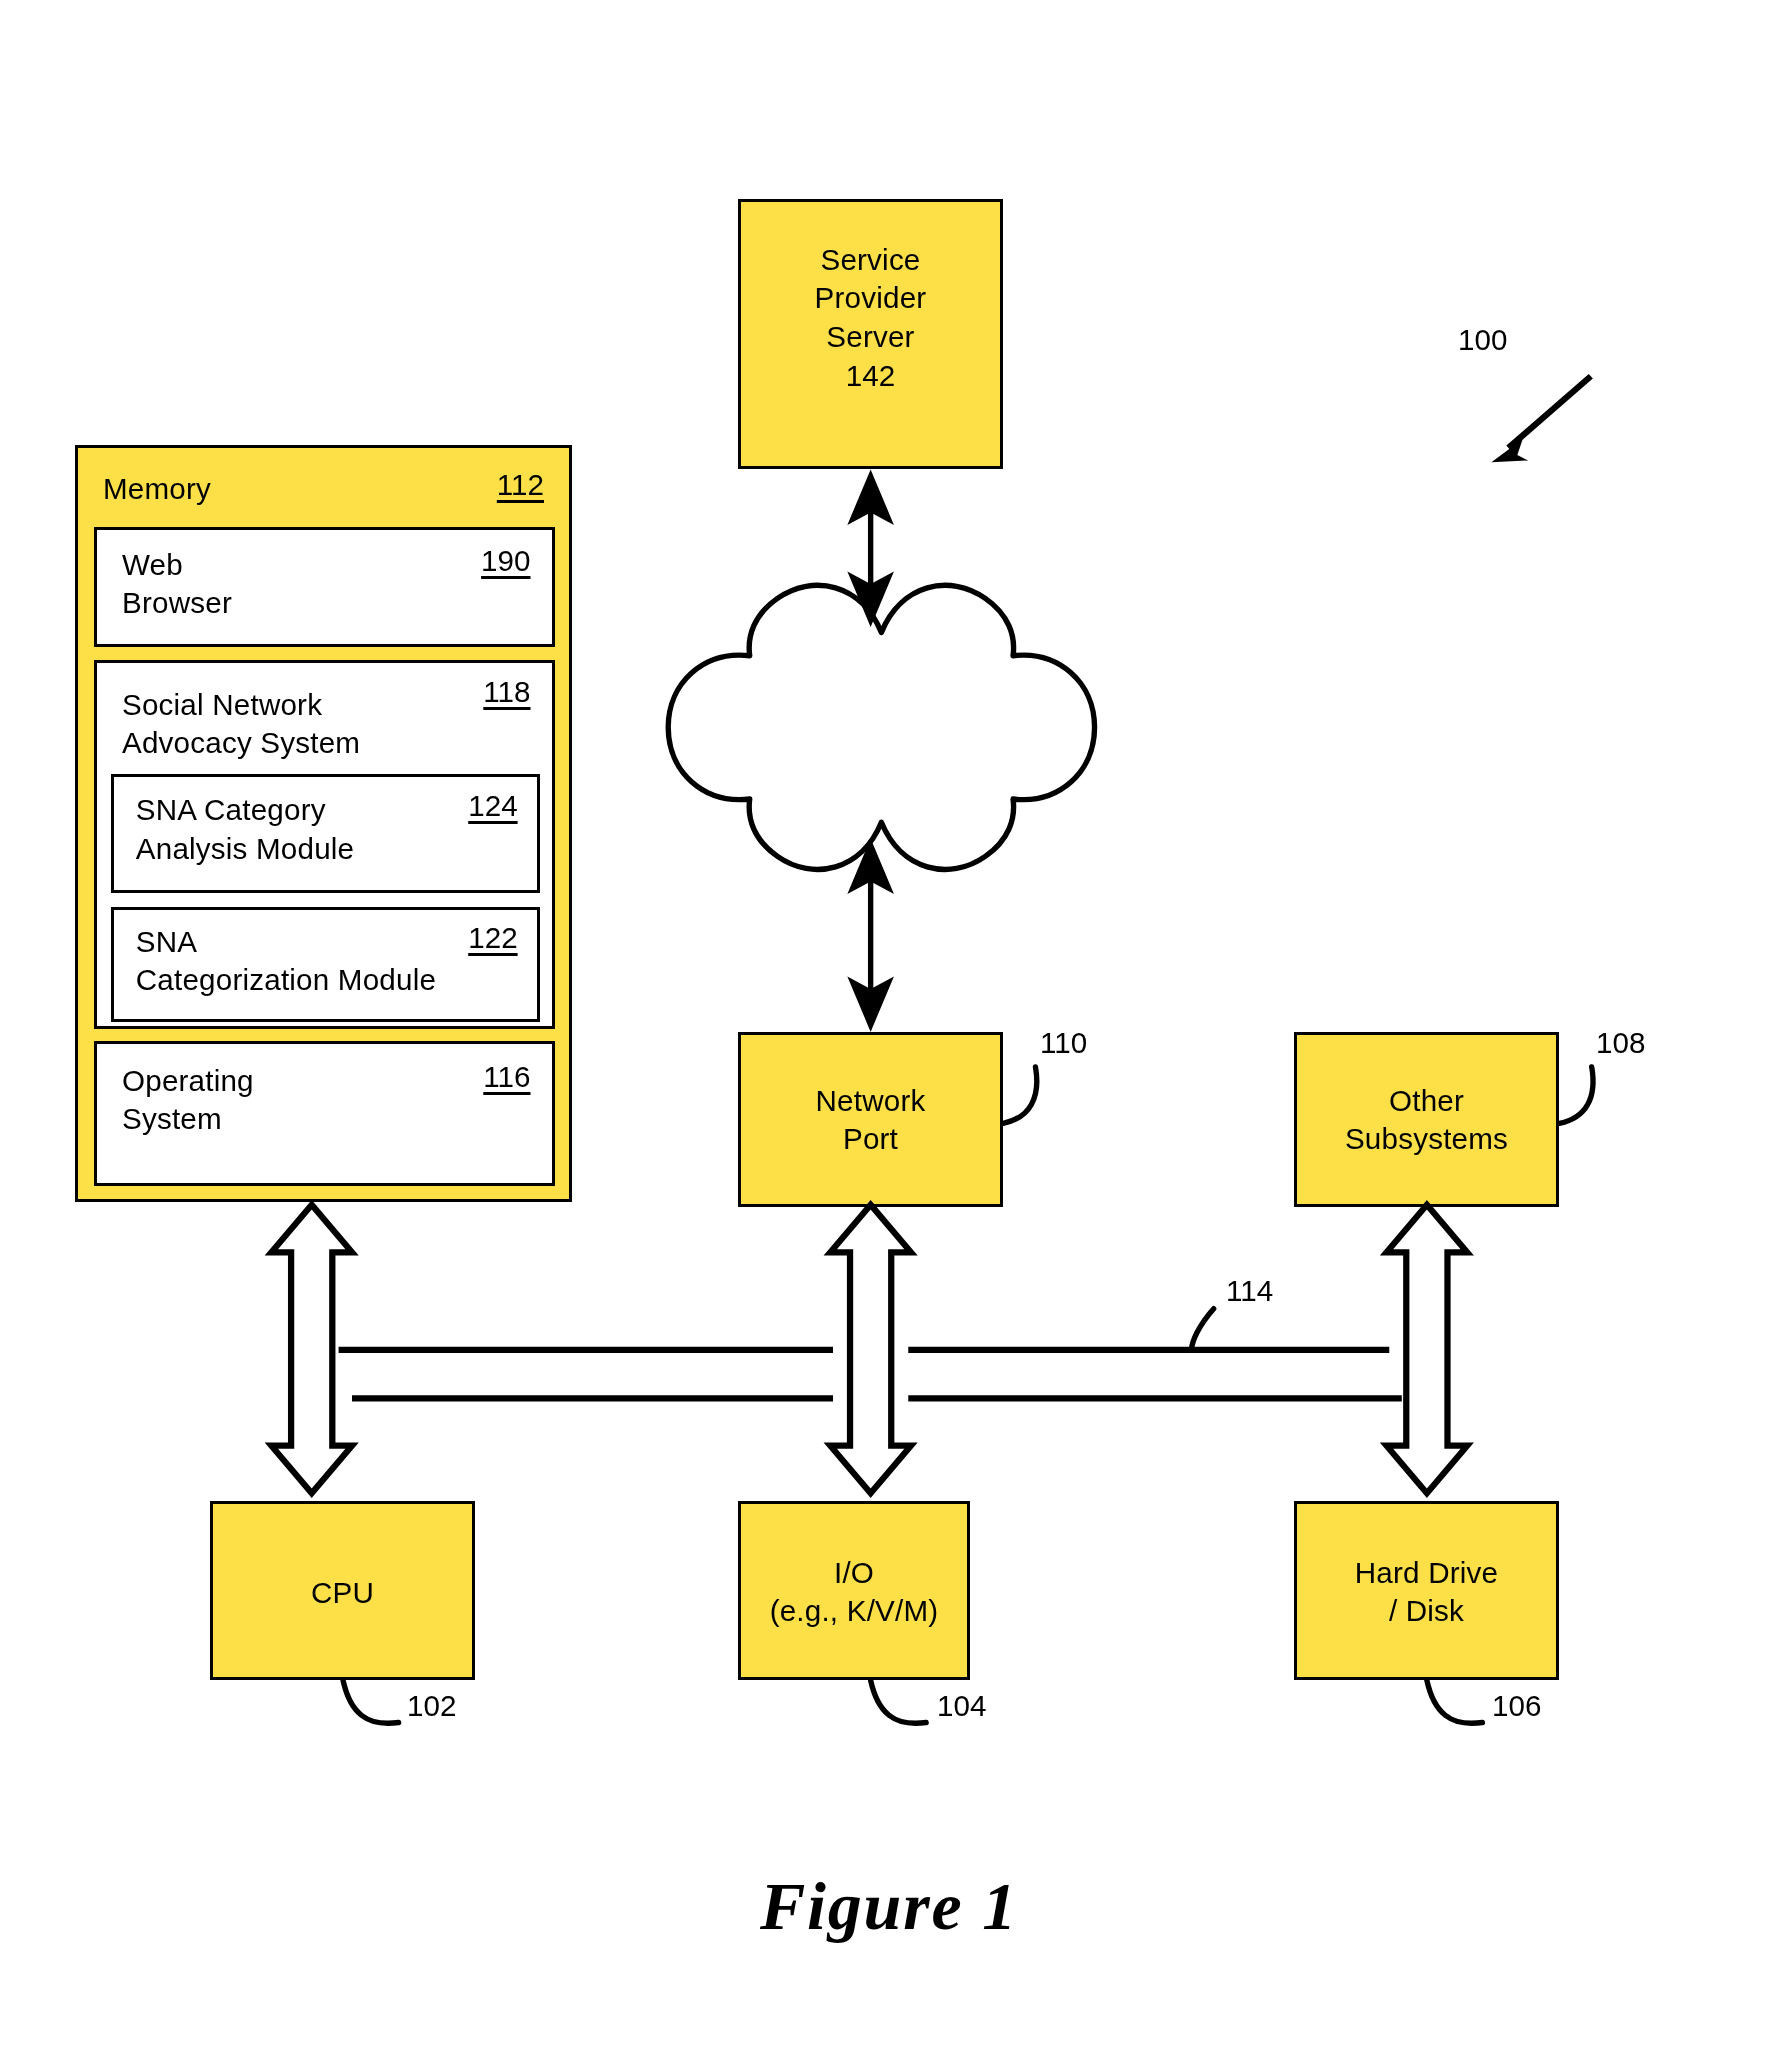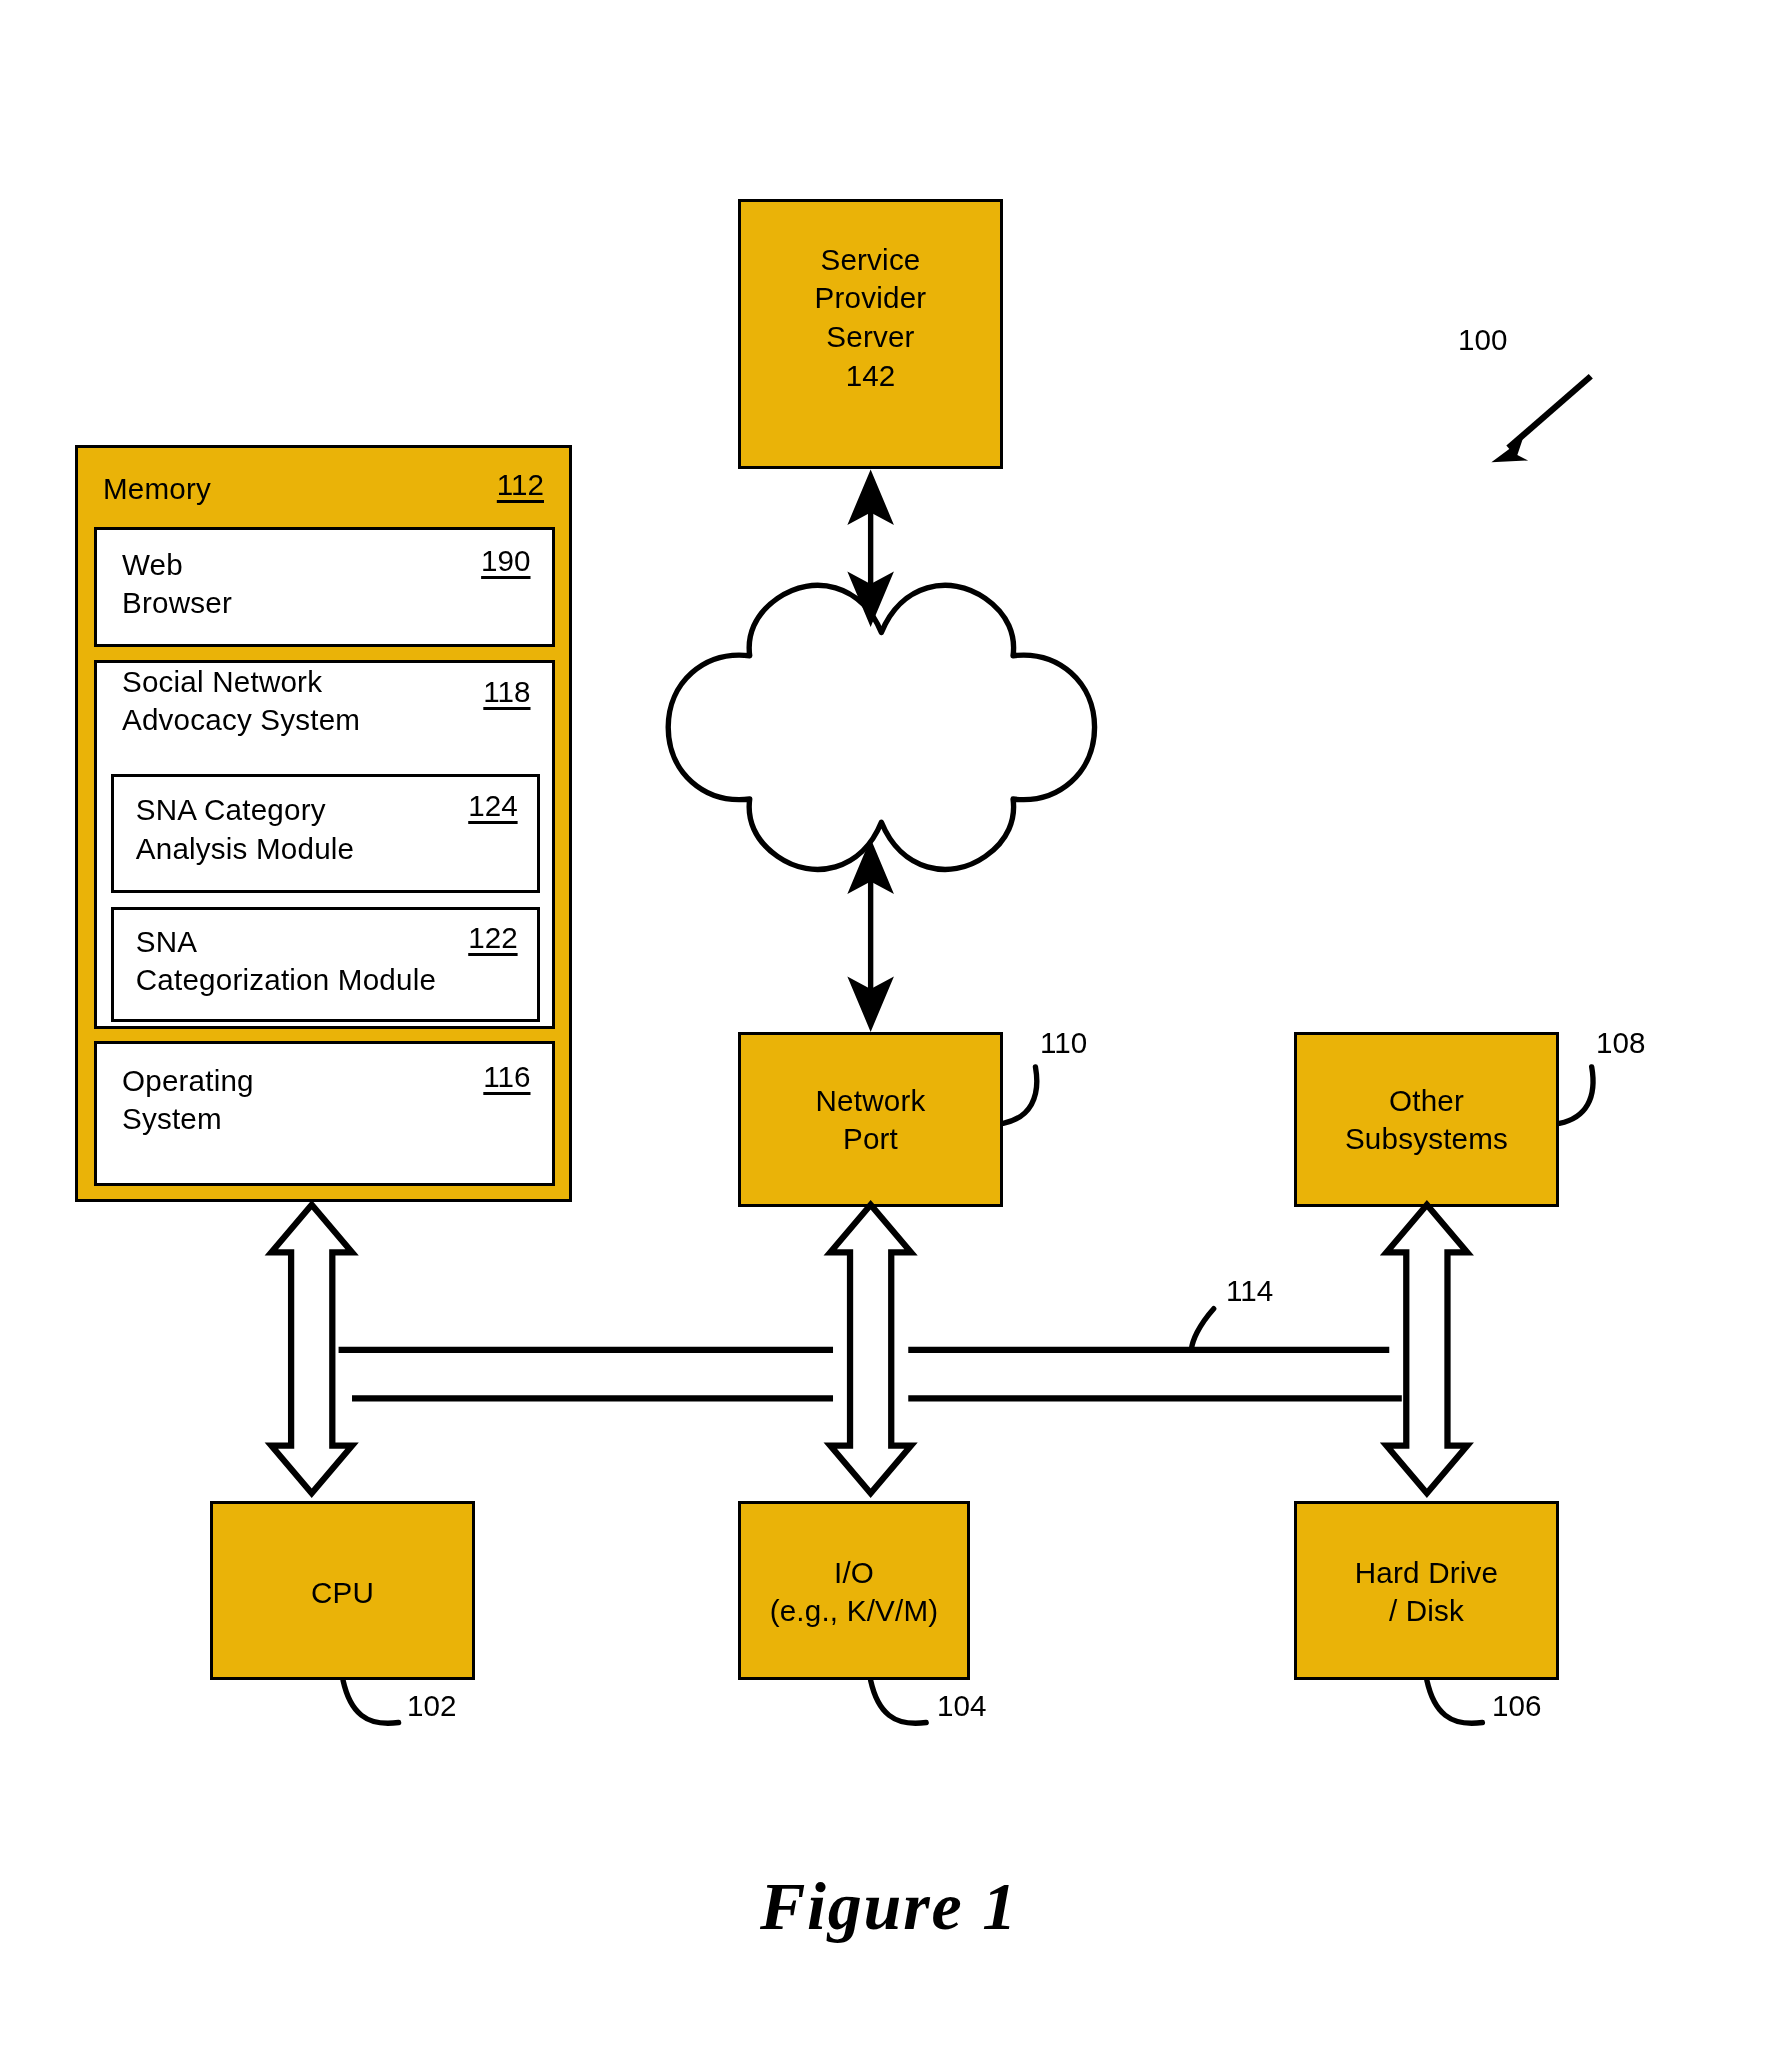--- a/index.html
+++ b/index.html
@@ -17,21 +17,21 @@
     width: 1778px;
     height: 2071px;
     background: #ffffff;
     overflow: hidden;
   }
   
   .box {
     position: absolute;
     box-sizing: border-box;
     border: 3.6px solid #000;
-    background: #eab308;
+    background: #fde047;
   }
   .box-inner {
     position: absolute;
     box-sizing: border-box;
     border: 3.6px solid #000;
     background: #fff;
   }
   .lbl {
     position: absolute;
     font-size: 29.6px;
@@ -92,21 +92,21 @@
   <div class="box" style="left:75px; top:445px; width:497px; height:757px;">
     <div class="lbl" style="left:25px; top:21.5px;">Memory</div>
     <div class="refnum" style="right:25px; top:21.5px;">112</div>
 
     <div class="box-inner" style="left:16px; top:79px; width:461px; height:120px;">
       <div class="lbl" style="left:25px; top:16px;"><span>Web</span><br><span>Browser</span></div>
       <div class="refnum" style="right:21.5px; top:16px;">190</div>
     </div>
 
     <div class="box-inner" style="left:16px; top:212px; width:461px; height:369px;">
-      <div class="lbl" style="left:25px; top:0;"><span>Social Network</span><br><span>Advocacy System</span></div>
+      <div class="lbl" style="left:25px; top:23px;"><span>Social Network</span><br><span>Advocacy System</span></div>
       <div class="refnum" style="right:21.5px; top:14.3px;">118</div>
 
       <div class="box-inner" style="left:14.3px; top:111px; width:429px; height:119px;">
         <div class="lbl" style="left:21.5px; top:14.3px;"><span>SNA Category</span><br><span>Analysis Module</span></div>
         <div class="refnum" style="right:19.7px; top:14.3px;">124</div>
       </div>
 
       <div class="box-inner" style="left:14.3px; top:244px; width:429px; height:115px;padding-left:46px;">
         <div class="lbl" style="left:21.5px; top:12.5px;"><span>SNA</span><br><span>Categorization Module</span></div>
         <div class="refnum" style="right:19.7px; top:12.5px;">122</div>

